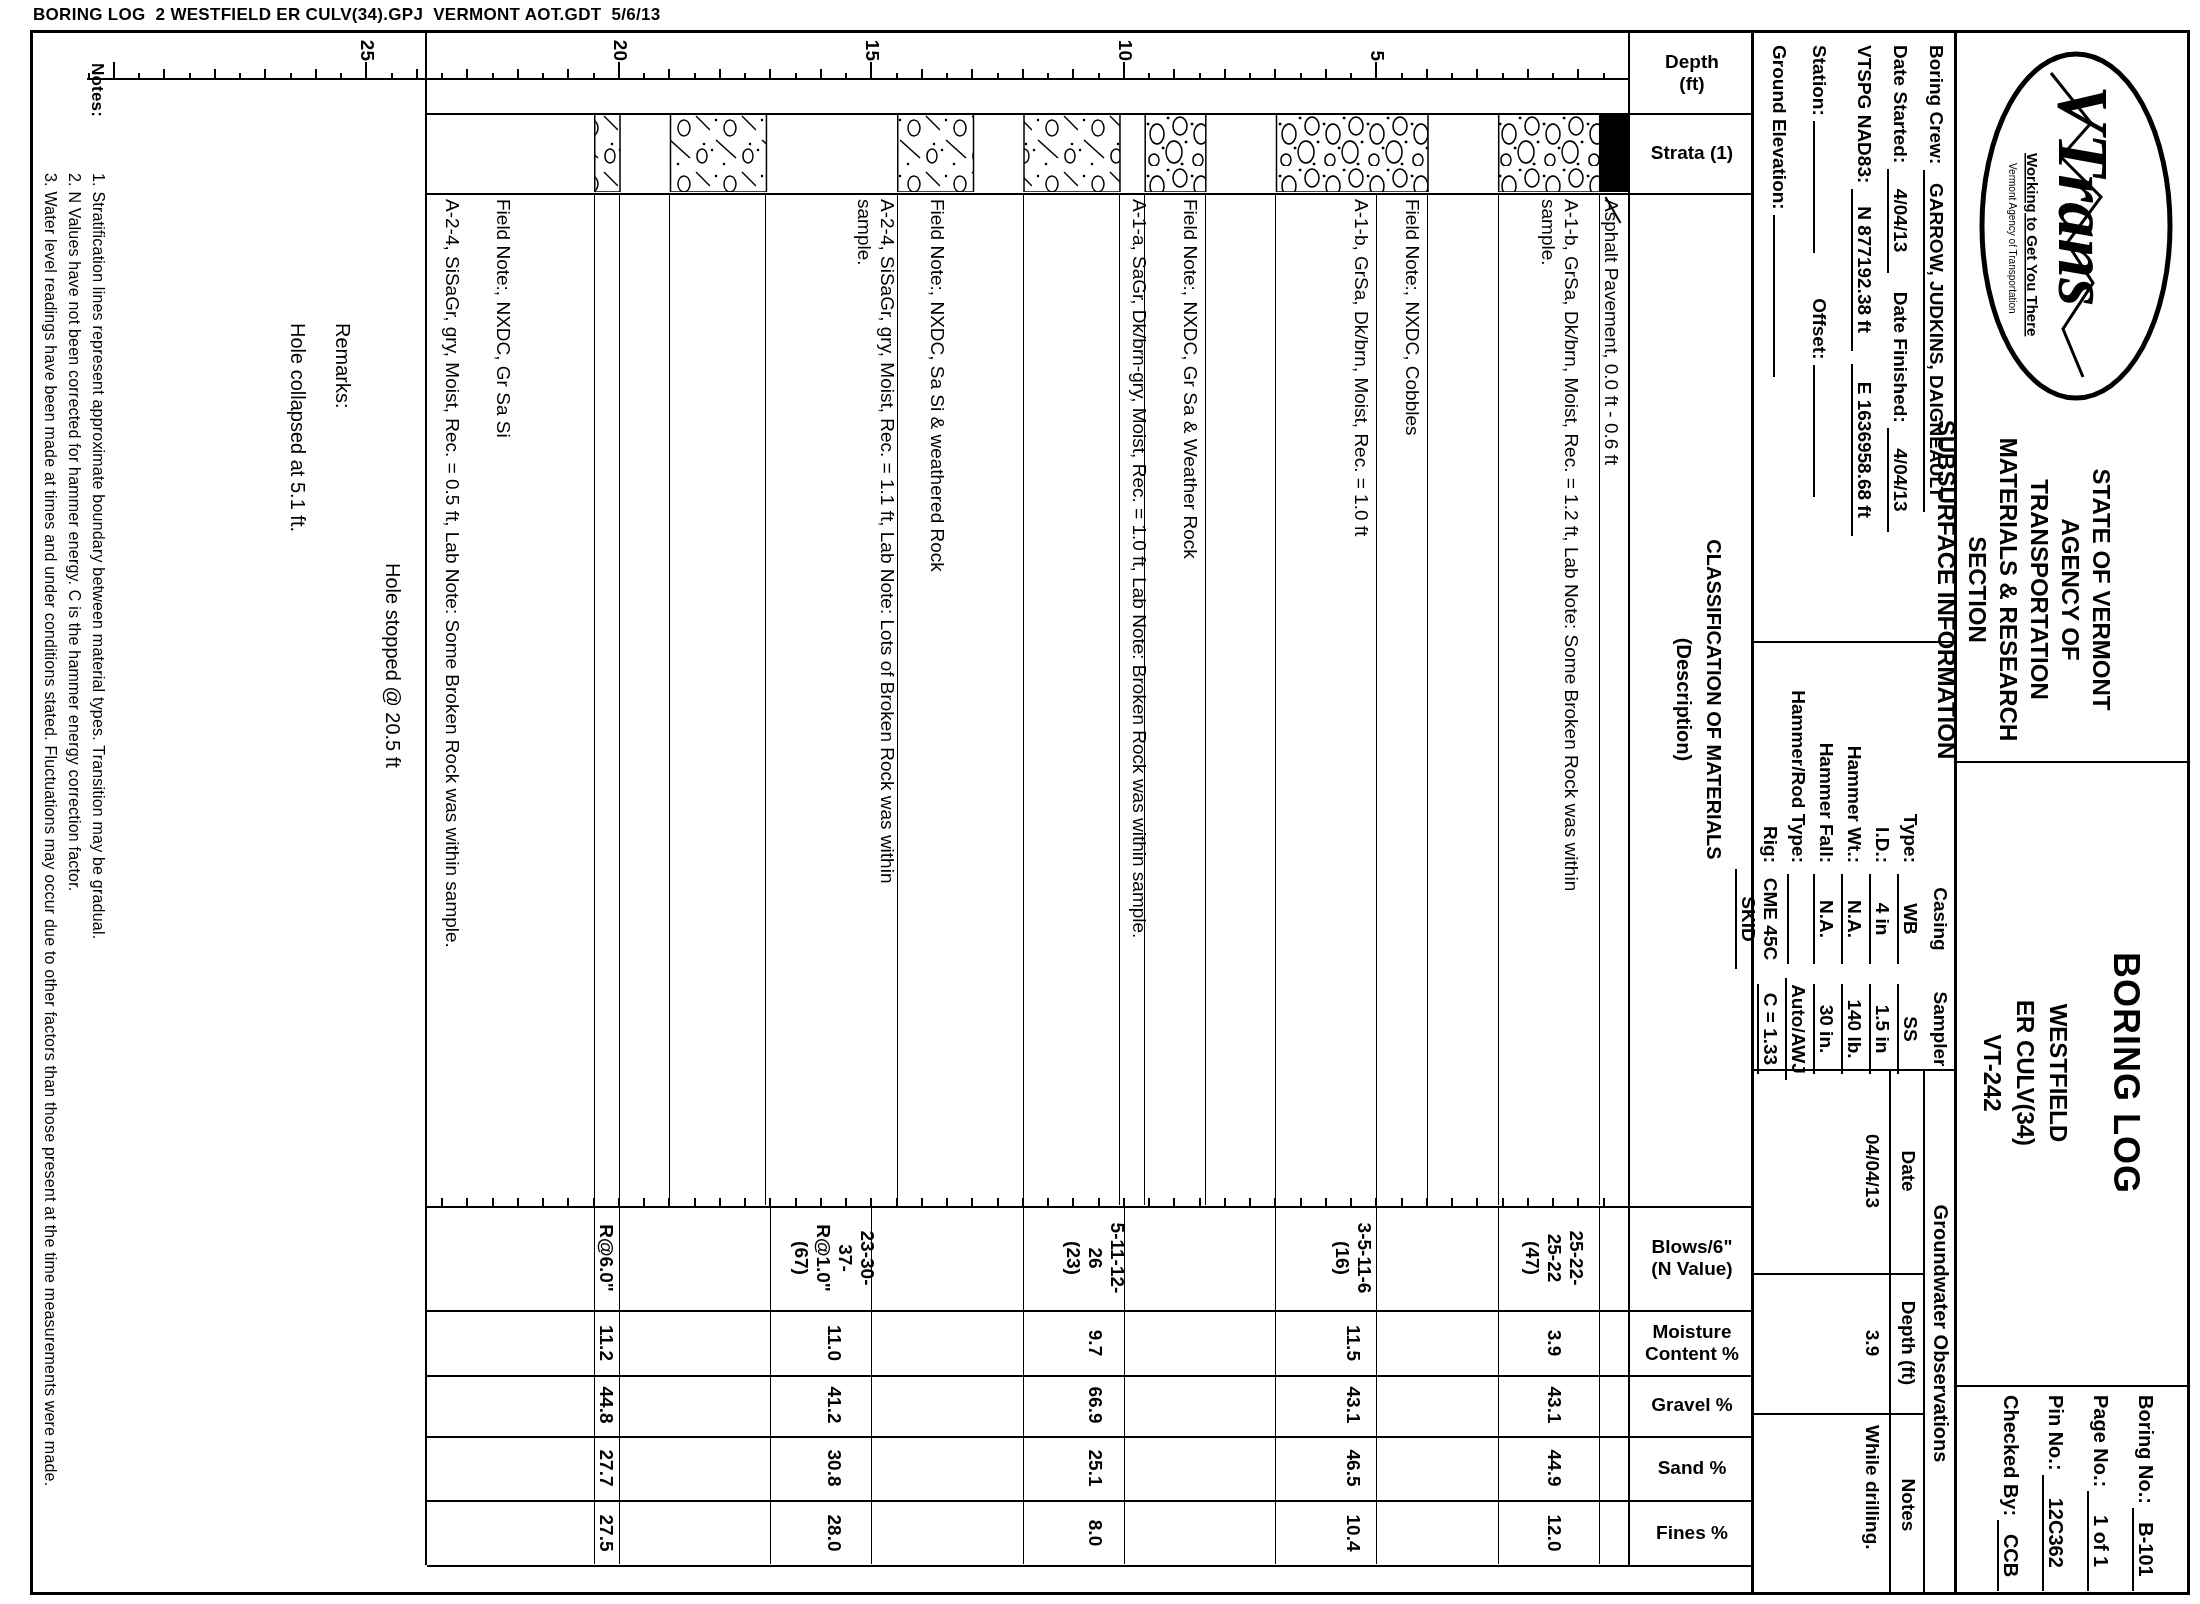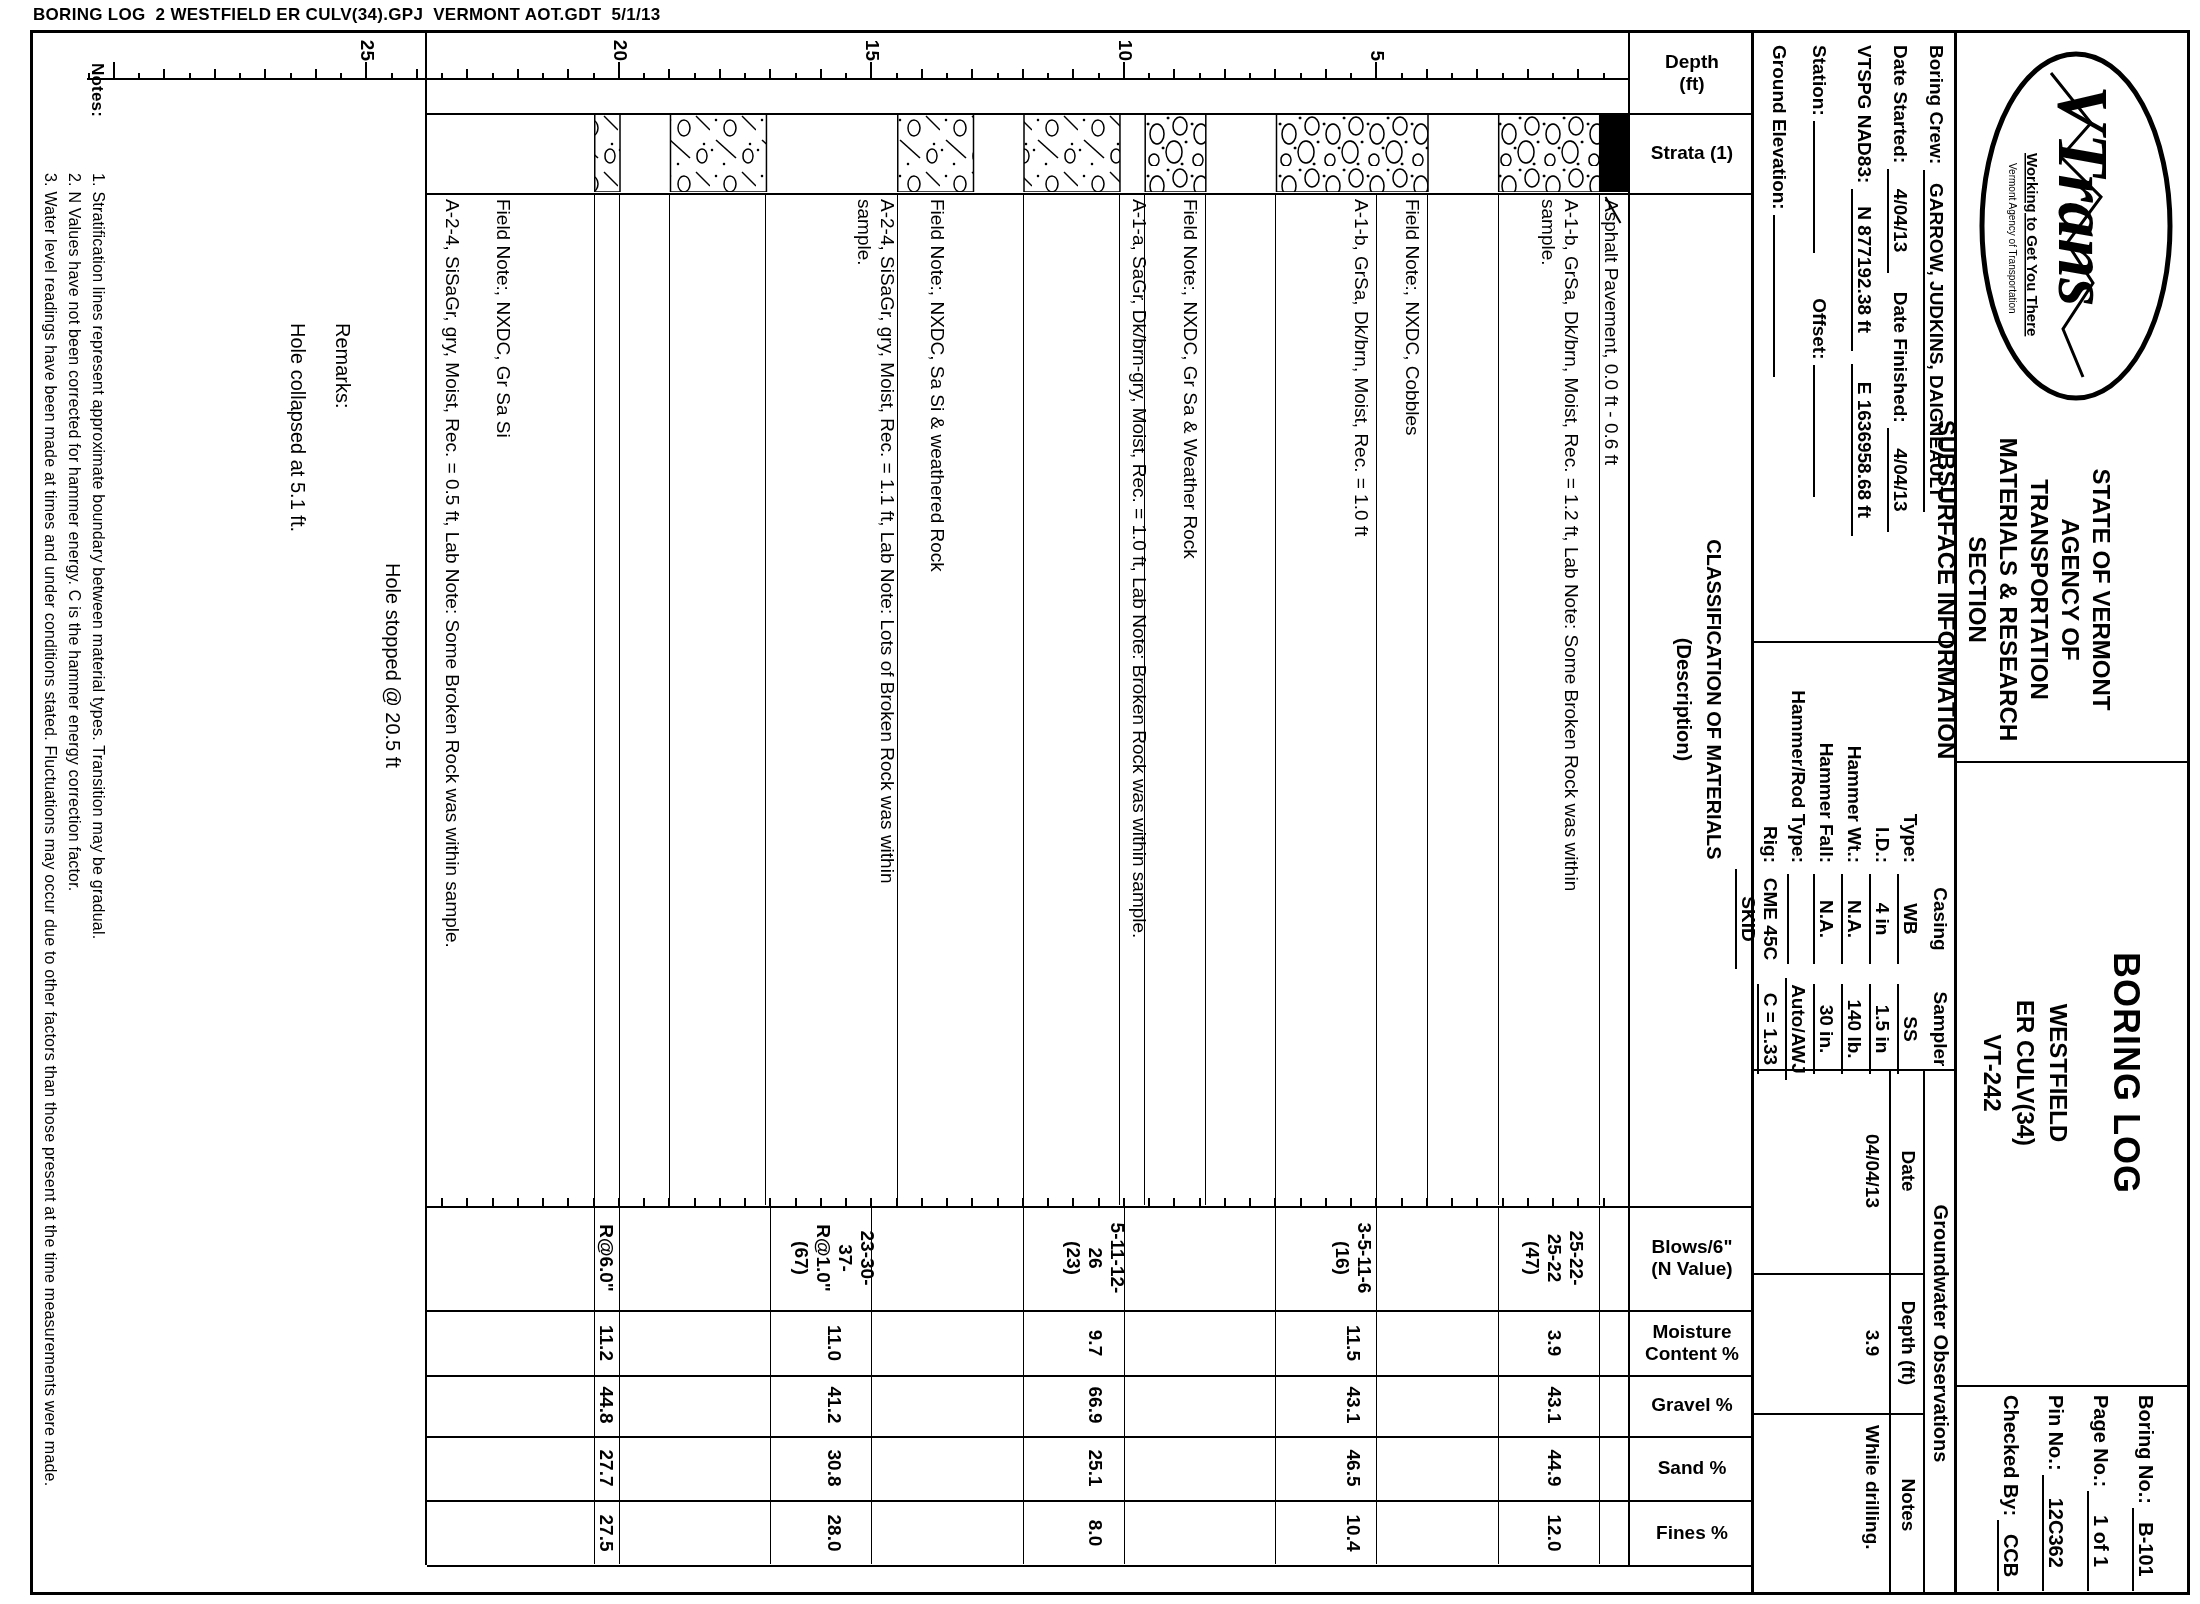--- a/index.html
+++ b/index.html
@@ -28,21 +28,21 @@
   .gw-cell{position:absolute;font-size:19px;font-weight:700;text-align:center;}
   .note-line{position:absolute;font-size:16px;letter-spacing:.2px;white-space:pre;}
   .desc{position:absolute;font-size:19px;white-space:pre;}
   .val{position:absolute;font-size:19px;font-weight:700;text-align:center;white-space:pre;}
   .ticklbl{position:absolute;font-size:19px;font-weight:700;text-align:right;width:28px;}
 </style>
 </head>
 <body>
 
 <div class="canvas">
-  <div class="file-header">BORING LOG  2 WESTFIELD ER CULV(34).GPJ  VERMONT AOT.GDT  5/1/13</div>
+  <div class="file-header">BORING LOG  2 WESTFIELD ER CULV(34).GPJ  VERMONT AOT.GDT  5/6/13</div>
 
   <div class="sheet" id="sheet">
 
     <div class="abs" style="left:12px;top:8px;width:362px;height:210px;">
       <svg width="362" height="210" viewBox="0 0 362 210">
         <ellipse cx="181" cy="103" rx="172" ry="94" fill="none" stroke="#000" stroke-width="5"></ellipse>
         <path d="M28,128 L78,88 L112,118 L152,78 L198,112 L238,86 L284,116 L332,96" fill="none" stroke="#000" stroke-width="3"></path>
         <text x="40" y="120" font-family="Liberation Serif, serif" font-style="italic" font-weight="700" font-size="72">VTrans</text>
         <text x="108" y="152" font-size="15" font-weight="700" text-decoration="underline">Working to Get You There</text>
         <text x="118" y="170" font-size="10">Vermont Agency of Transportation</text>

